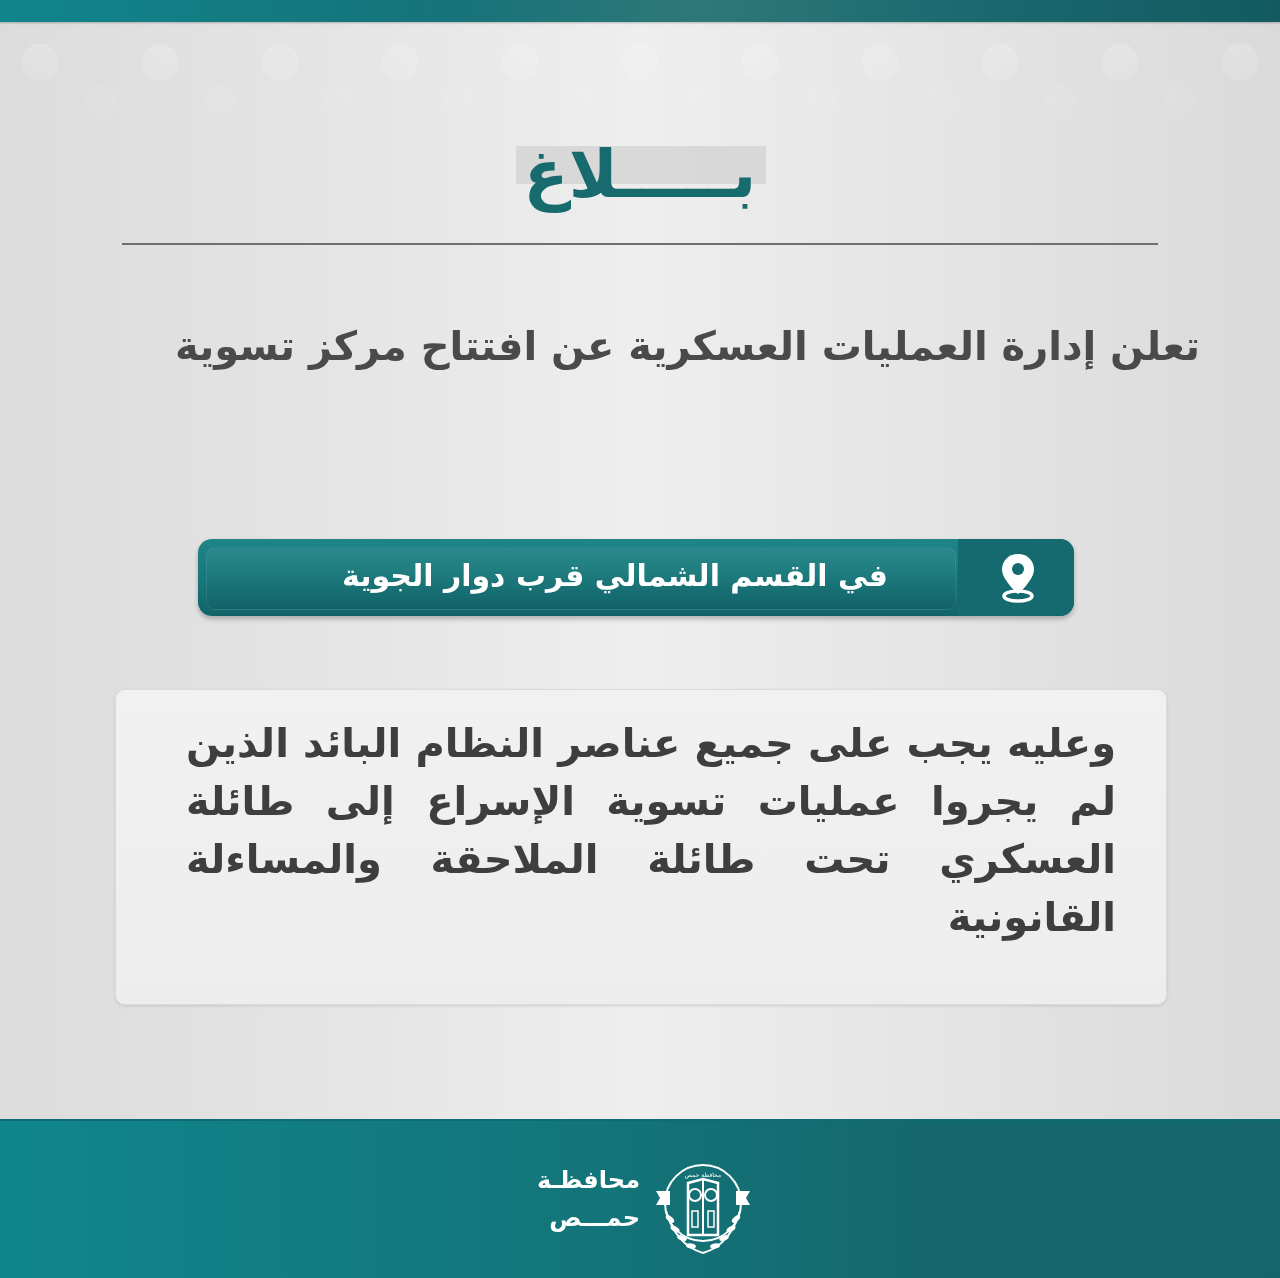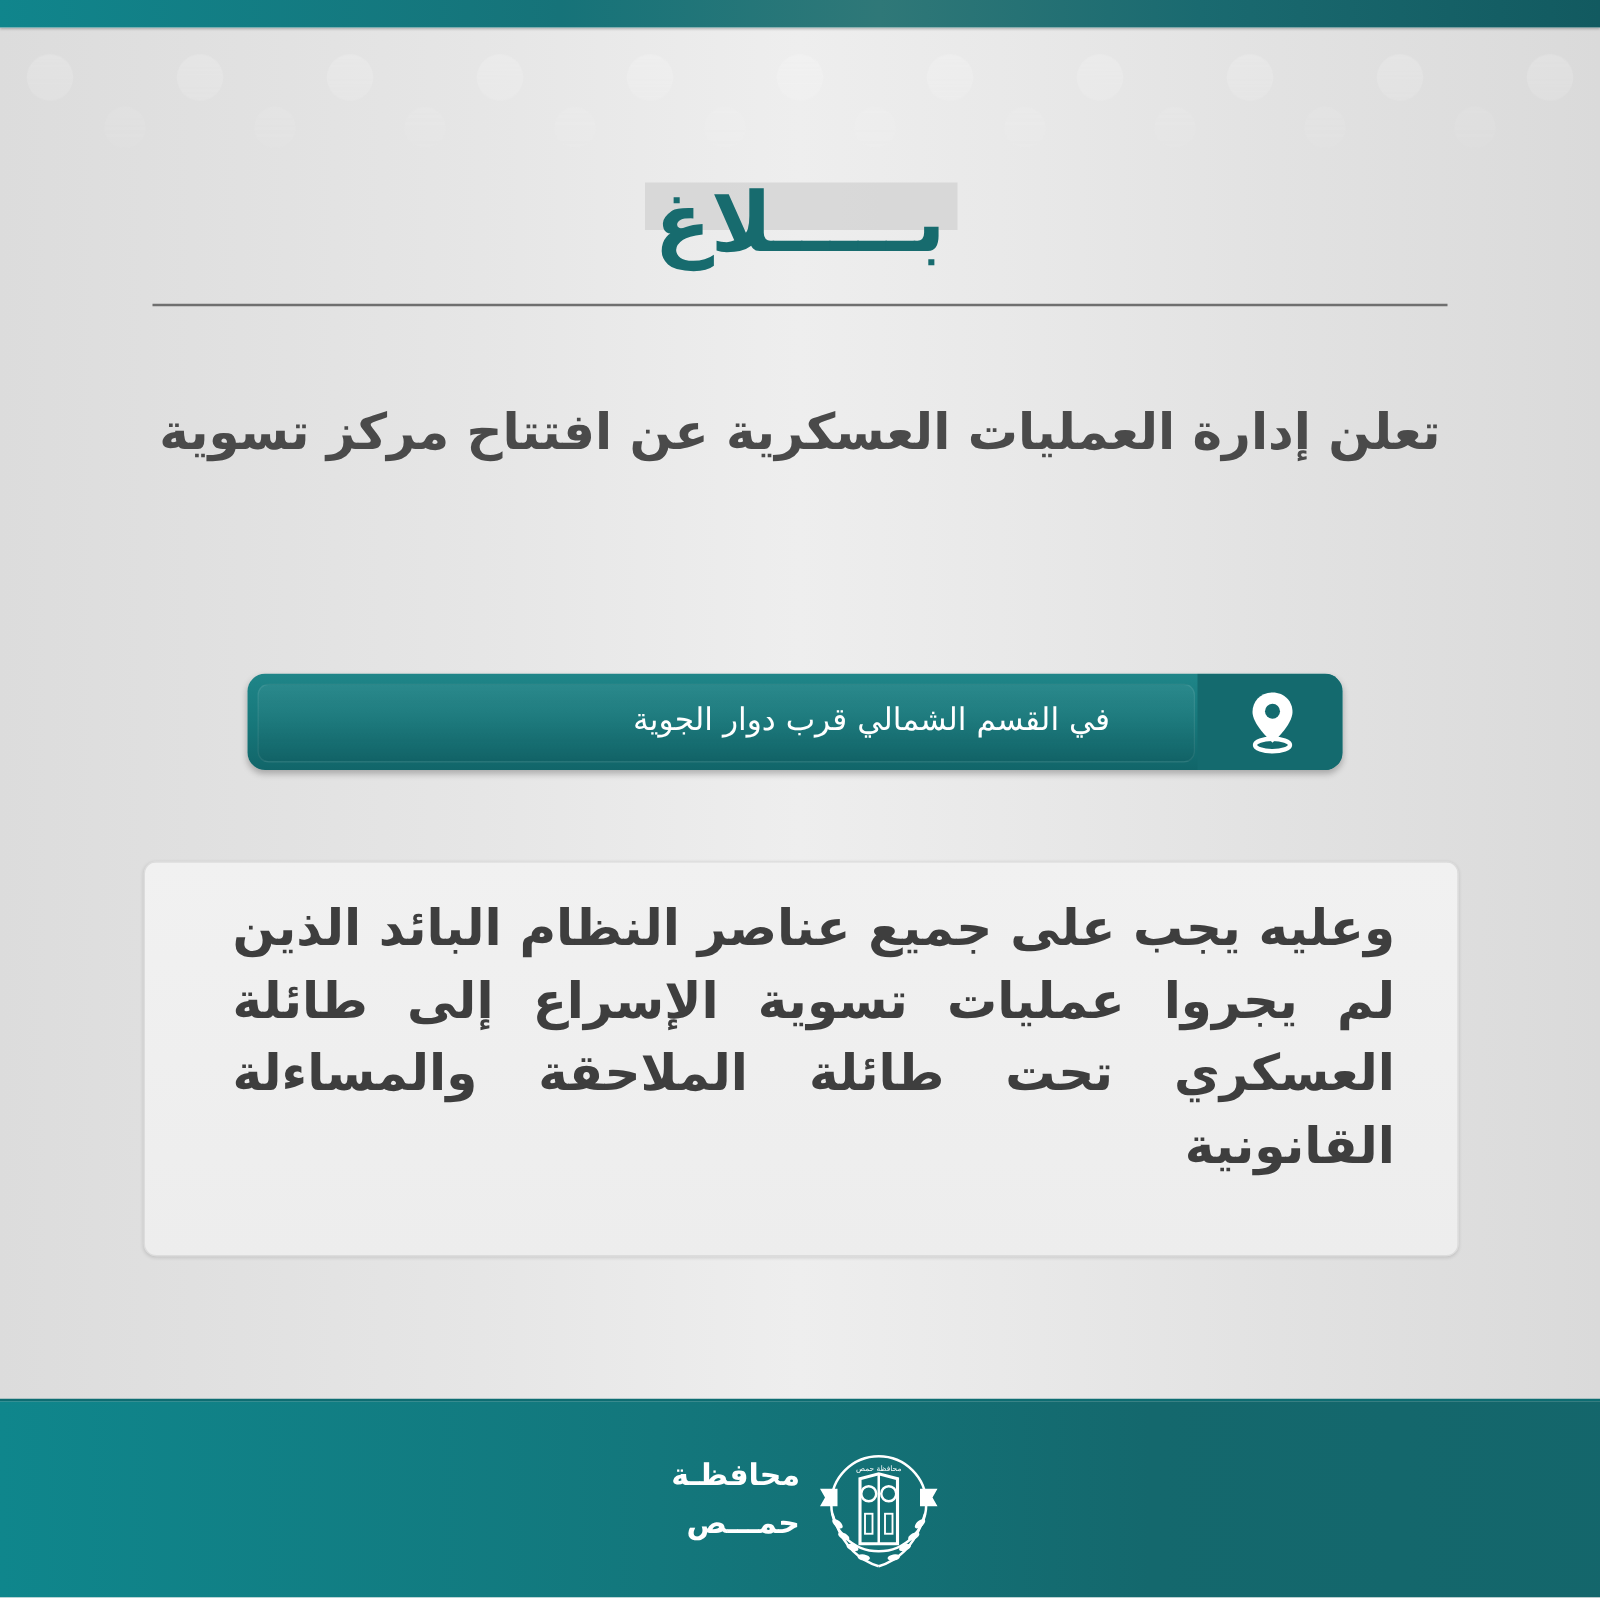--- a/index.html
+++ b/index.html
@@ -33,22 +33,21 @@
       background: linear-gradient(90deg, #10858c 0%, #167379 35%, #2f7878 55%, #1a6a70 75%, #125a60 100%);
       box-shadow: 0 1px 2px rgba(0,0,0,0.25);
     }
     .title-wrap {
       position: absolute;
       left: 0; right: 0;
       top: 118px;
       height: 90px;
       display: flex;
       justify-content: center;
-      align-items: flex-start;
-      margin-top: 28px;
+      align-items: flex-end;
     }
     .title-highlight {
       position: absolute;
       left: 516px;
       top: 146px;
       width: 250px;
       height: 38px;
       background: rgba(200,200,200,0.55);
     }
     .title {
@@ -64,21 +63,21 @@
       left: 122px;
       top: 243px;
       width: 1036px;
       height: 2px;
       background: #6f6f6f;
     }
     .headline {
       position: absolute;
       left: 80px; right: 80px;
       top: 306px;
-      text-align: center;
+      text-align: right;
       color: #4a4a4a;
       font-size: 40px;
       font-weight: bold;
       line-height: 80px;
     }
     .headline .accent {
       color: #176b6e;
     }
     .location-bar {
       position: absolute;
@@ -112,22 +111,22 @@
       width: 44px;
       height: 52px;
     }
     .location-text {
       position: absolute;
       right: 186px;
       top: 0;
       height: 77px;
       line-height: 74px;
       color: #ffffff;
-      font-size: 25px;
-      font-weight: normal;
+      font-size: 30px;
+      font-weight: bold;
       white-space: nowrap;
     }
     .body-card {
       position: absolute;
       left: 115px;
       top: 689px;
       width: 1050px;
       height: 314px;
       border-radius: 10px;
       background: linear-gradient(180deg, #f1f1f1 0%, #ededed 100%);

